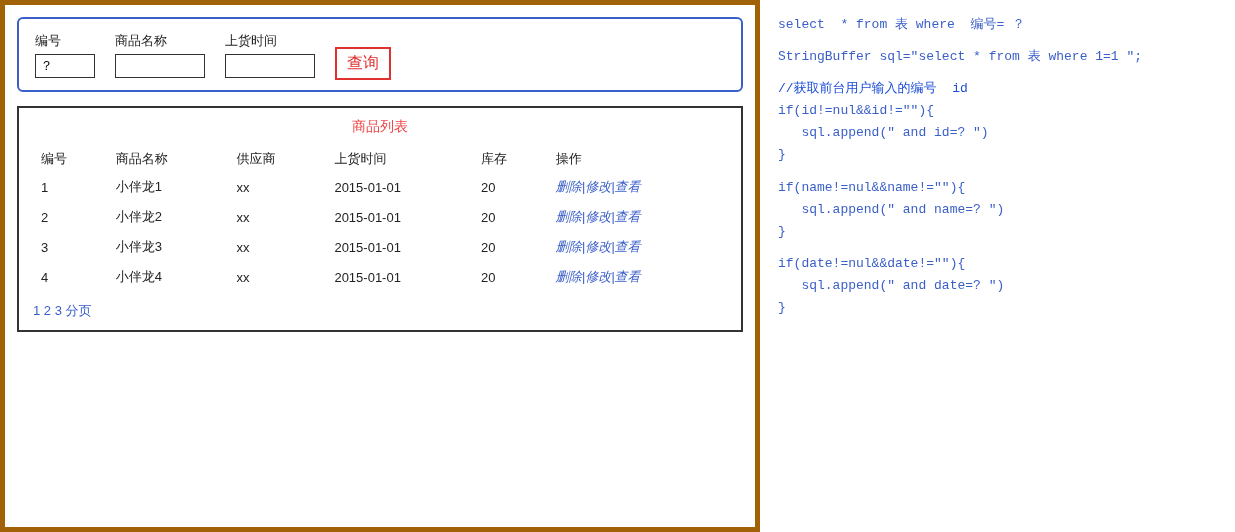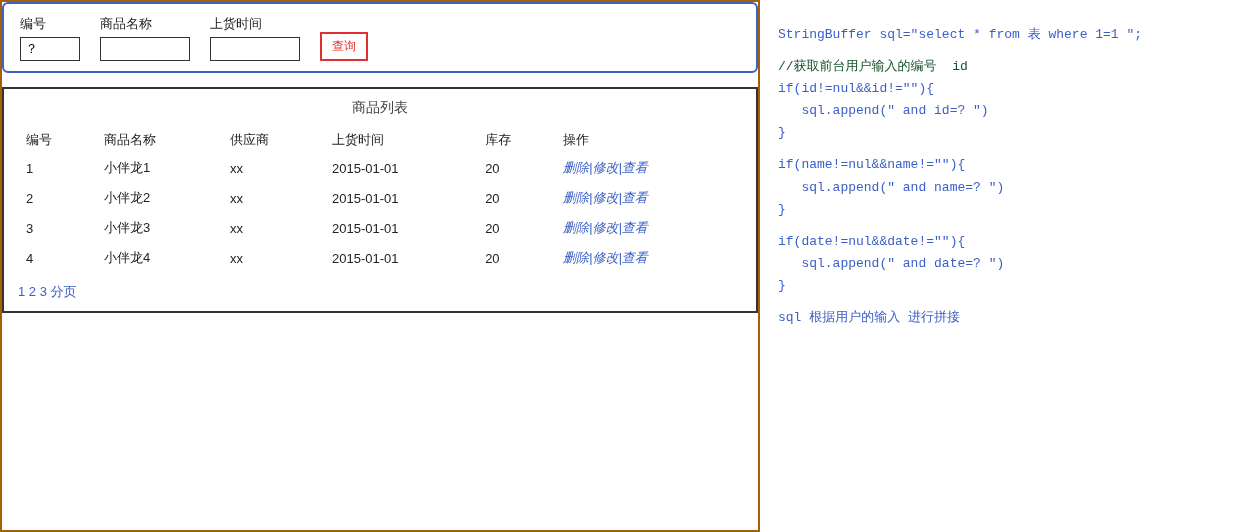--- a/index.html
+++ b/index.html
@@ -9,22 +9,22 @@
       width: 1235px;
       height: 532px;
       overflow: hidden;
       display: flex;
     }
 
     
     .left-panel {
       width: 760px;
       height: 532px;
-      border: 2px solid #a16207;
-      padding: 0;
+      border: 5px solid #a16207;
+      padding: 12px;
       position: relative;
     }
 
     
     .search-area {
       border: 2.5px solid #3a5fc8;
       border-radius: 6px;
       padding: 10px 16px;
       display: flex;
       align-items: center;
@@ -53,36 +53,36 @@
     }
 
     .field-input.wide {
       width: 90px;
     }
 
     .search-btn {
       border: 2px solid #e03030;
       background: #fff;
       color: #e03030;
-      font-size: 12px;
+      font-size: 16px;
       padding: 4px 10px;
       cursor: pointer;
       margin-top: 18px;
     }
 
     
     .table-area {
       border: 2.5px solid #333;
       padding: 10px 14px;
     }
 
     .table-title {
       text-align: center;
       font-size: 14px;
-      color: #404040;
+      color: #ef4444;
       margin-bottom: 10px;
     }
 
     table {
       width: 100%;
       border-collapse: collapse;
       font-size: 13px;
     }
 
     thead th {
@@ -119,21 +119,21 @@
       font-size: 13px;
       line-height: 1.7;
     }
 
     .code-line {
       color: #3a5fc8;
       white-space: pre;
     }
 
     .code-line.comment {
-      color: #14532d;
+      color: #1d4ed8;
     }
 
     .code-spacer {
       height: 10px;
     }
   </style>
 </head>
 <body>
 
 <div class="left-panel">
@@ -200,30 +200,30 @@
       <td>20</td>
       <td><span class="action-link">删除|修改|查看</span></td>
     </tr>
         </tbody>
     </table>
     <div class="pagination">1  2  3   分页</div>
   </div>
 </div>
 
 <div class="right-panel" id="code-panel">
+<div class="code-line">select  * from 表 where  编号= ？</div>
     <div class="code-spacer"></div>
     <div class="code-line">StringBuffer sql="select * from 表 where 1=1 ";</div>
     <div class="code-spacer"></div>
     <div class="code-line comment">//获取前台用户输入的编号  id</div>
     <div class="code-line">if(id!=nul&amp;&amp;id!=""){</div>
     <div class="code-line">   sql.append(" and id=? ")</div>
     <div class="code-line">}</div>
     <div class="code-spacer"></div>
     <div class="code-line">if(name!=nul&amp;&amp;name!=""){</div>
     <div class="code-line">   sql.append(" and name=? ")</div>
     <div class="code-line">}</div>
     <div class="code-spacer"></div>
     <div class="code-line">if(date!=nul&amp;&amp;date!=""){</div>
     <div class="code-line">   sql.append(" and date=? ")</div>
     <div class="code-line">}</div>
     <div class="code-spacer"></div>
-    <div class="code-line">sql 根据用户的输入 进行拼接</div>
   </div>
 
 </body></html>

